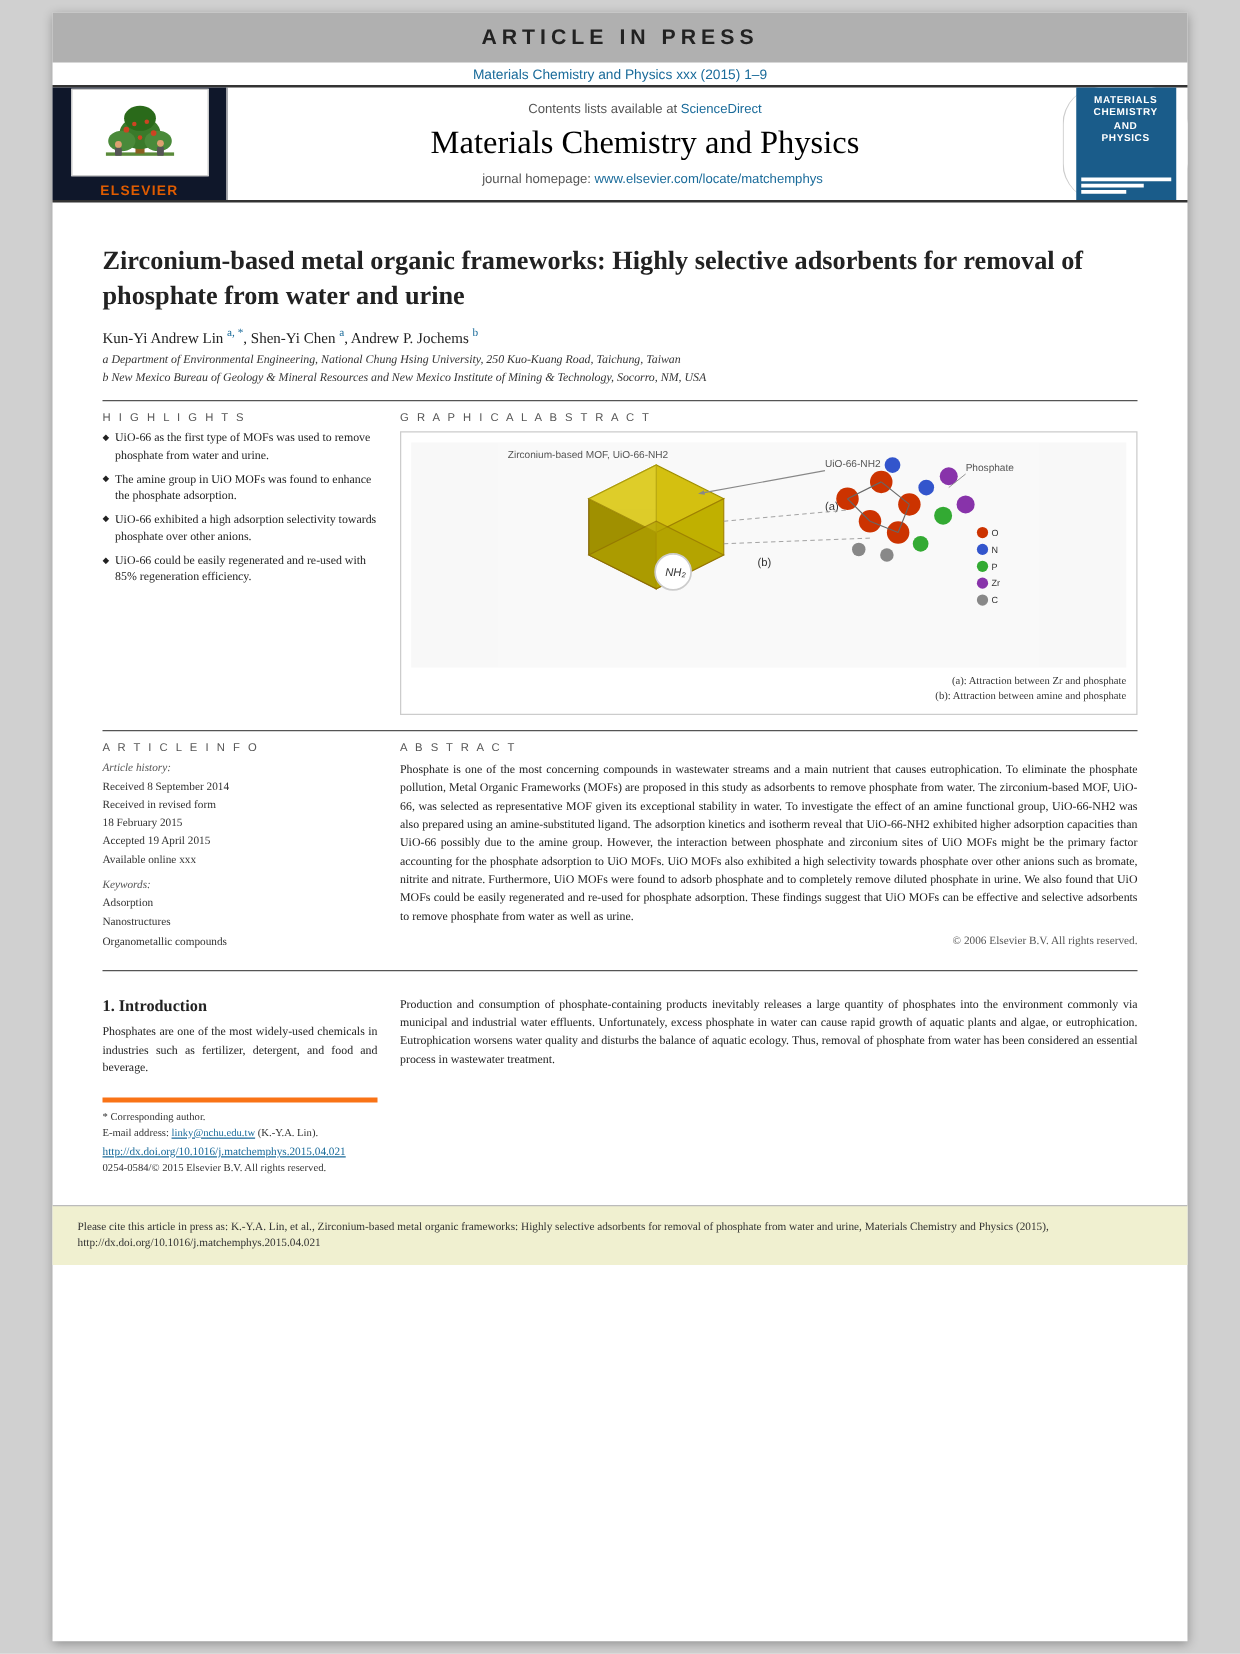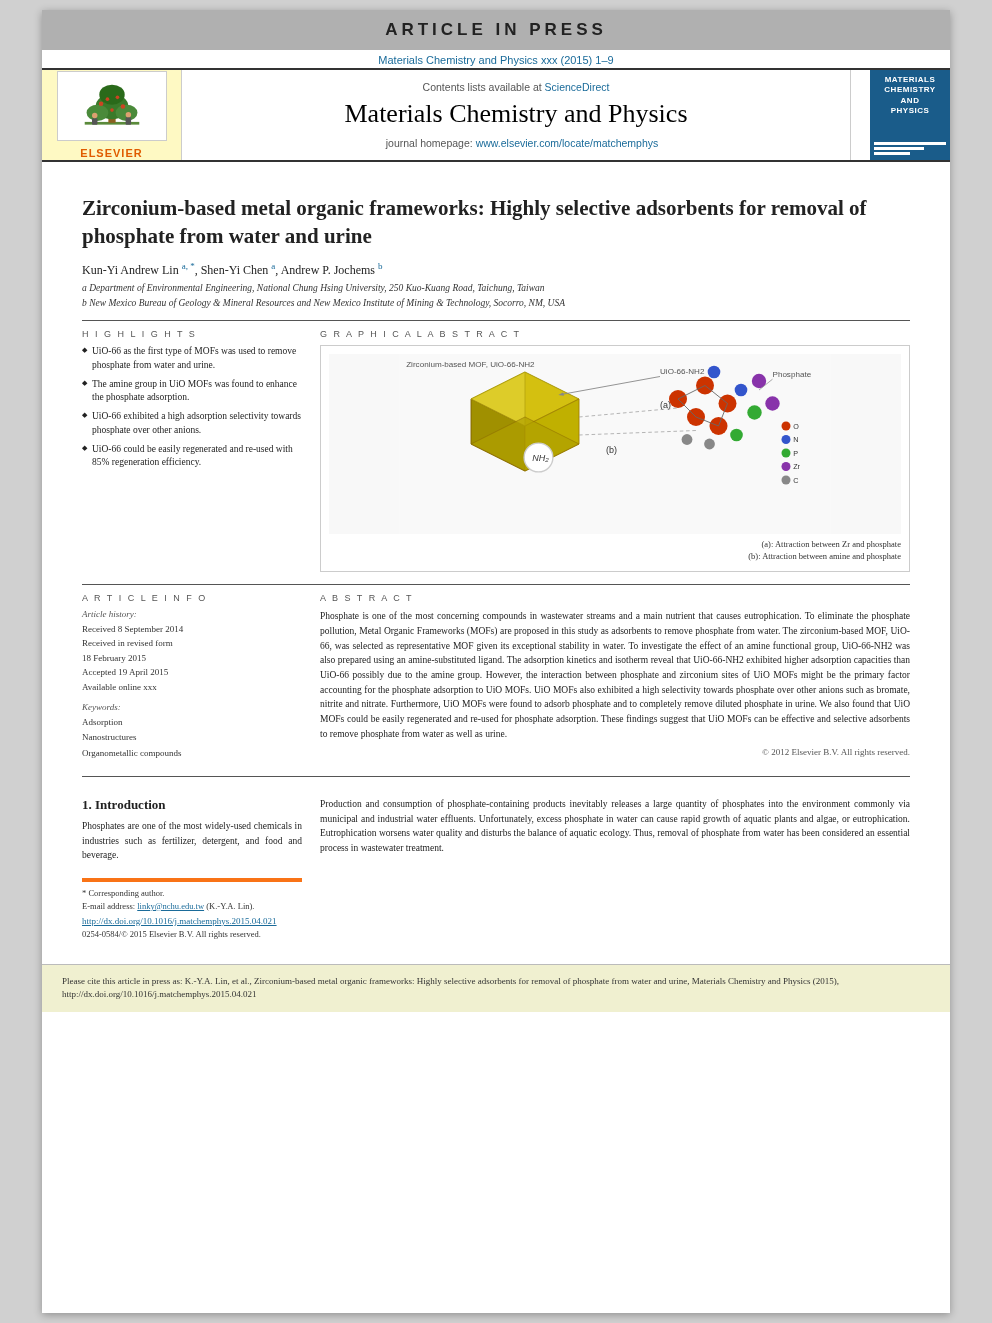--- a/index.html
+++ b/index.html
@@ -45,21 +45,21 @@
     }
     .journal-logo-left {
       width: 140px;
       min-width: 140px;
       border-right: 1px solid #ccc;
       display: flex;
       flex-direction: column;
       align-items: center;
       justify-content: center;
       padding: 0;
-      background: #fef9c3;
+      background: #0f172a;
     }
     .elsevier-logo-box {
       width: 110px;
       height: 70px;
       background: #fff;
       border: 1px solid #ccc;
       display: flex;
       flex-direction: column;
       align-items: center;
       justify-content: center;
@@ -112,22 +112,23 @@
     }
     .homepage-link {
       color: #1a6b9a;
     }
     .journal-logo-right {
       width: 100px;
       min-width: 100px;
       border-left: 1px solid #ccc;
       display: flex;
       align-items: center;
-      justify-content: flex-end;
+      justify-content: center;
       background: #fff;
+      border-radius: 29px;
     }
     .mcp-logo {
       width: 80px;
       height: 90px;
       background: #1a5c8a;
       color: #fff;
       font-family: Arial, sans-serif;
       font-size: 7.5px;
       text-align: center;
       padding: 5px 4px;
@@ -559,21 +560,21 @@
         <div class="keywords-text">
           <div>Adsorption</div>
           <div>Nanostructures</div>
           <div>Organometallic compounds</div>
         </div>
       </div>
 
       <div class="col-right abstract-section">
         <div class="section-heading">A B S T R A C T</div>
         <div class="abstract-text">Phosphate is one of the most concerning compounds in wastewater streams and a main nutrient that causes eutrophication. To eliminate the phosphate pollution, Metal Organic Frameworks (MOFs) are proposed in this study as adsorbents to remove phosphate from water. The zirconium-based MOF, UiO-66, was selected as representative MOF given its exceptional stability in water. To investigate the effect of an amine functional group, UiO-66-NH2 was also prepared using an amine-substituted ligand. The adsorption kinetics and isotherm reveal that UiO-66-NH2 exhibited higher adsorption capacities than UiO-66 possibly due to the amine group. However, the interaction between phosphate and zirconium sites of UiO MOFs might be the primary factor accounting for the phosphate adsorption to UiO MOFs. UiO MOFs also exhibited a high selectivity towards phosphate over other anions such as bromate, nitrite and nitrate. Furthermore, UiO MOFs were found to adsorb phosphate and to completely remove diluted phosphate in urine. We also found that UiO MOFs could be easily regenerated and re-used for phosphate adsorption. These findings suggest that UiO MOFs can be effective and selective adsorbents to remove phosphate from water as well as urine.</div>
-        <div class="abstract-copyright">© 2012 Elsevier B.V. All rights reserved.</div>
+        <div class="abstract-copyright">© 2006 Elsevier B.V. All rights reserved.</div>
       </div>
     </div>
 
     <hr class="section-divider" style="margin-top:15px;">
 
     <div class="intro-section">
 
       <div class="intro-col-left">
         <div class="section-number-heading">1.  Introduction</div>
         <div class="intro-text">Phosphates are one of the most widely-used chemicals in industries such as fertilizer, detergent, and food and beverage.</div>

